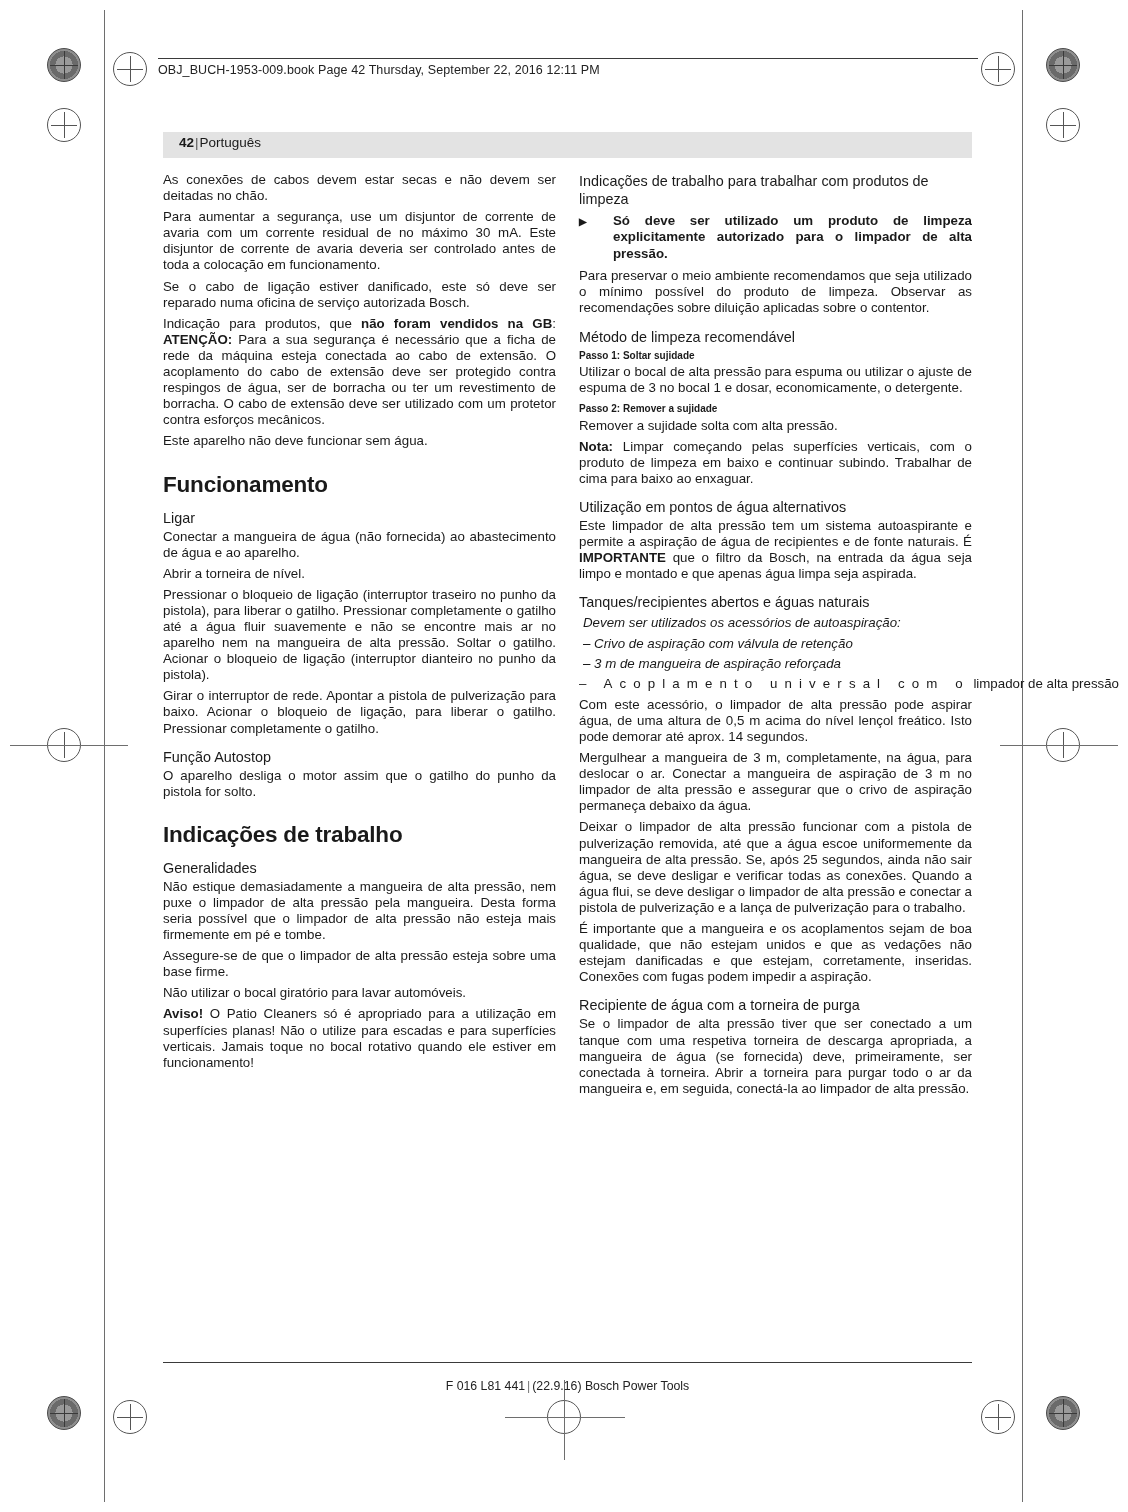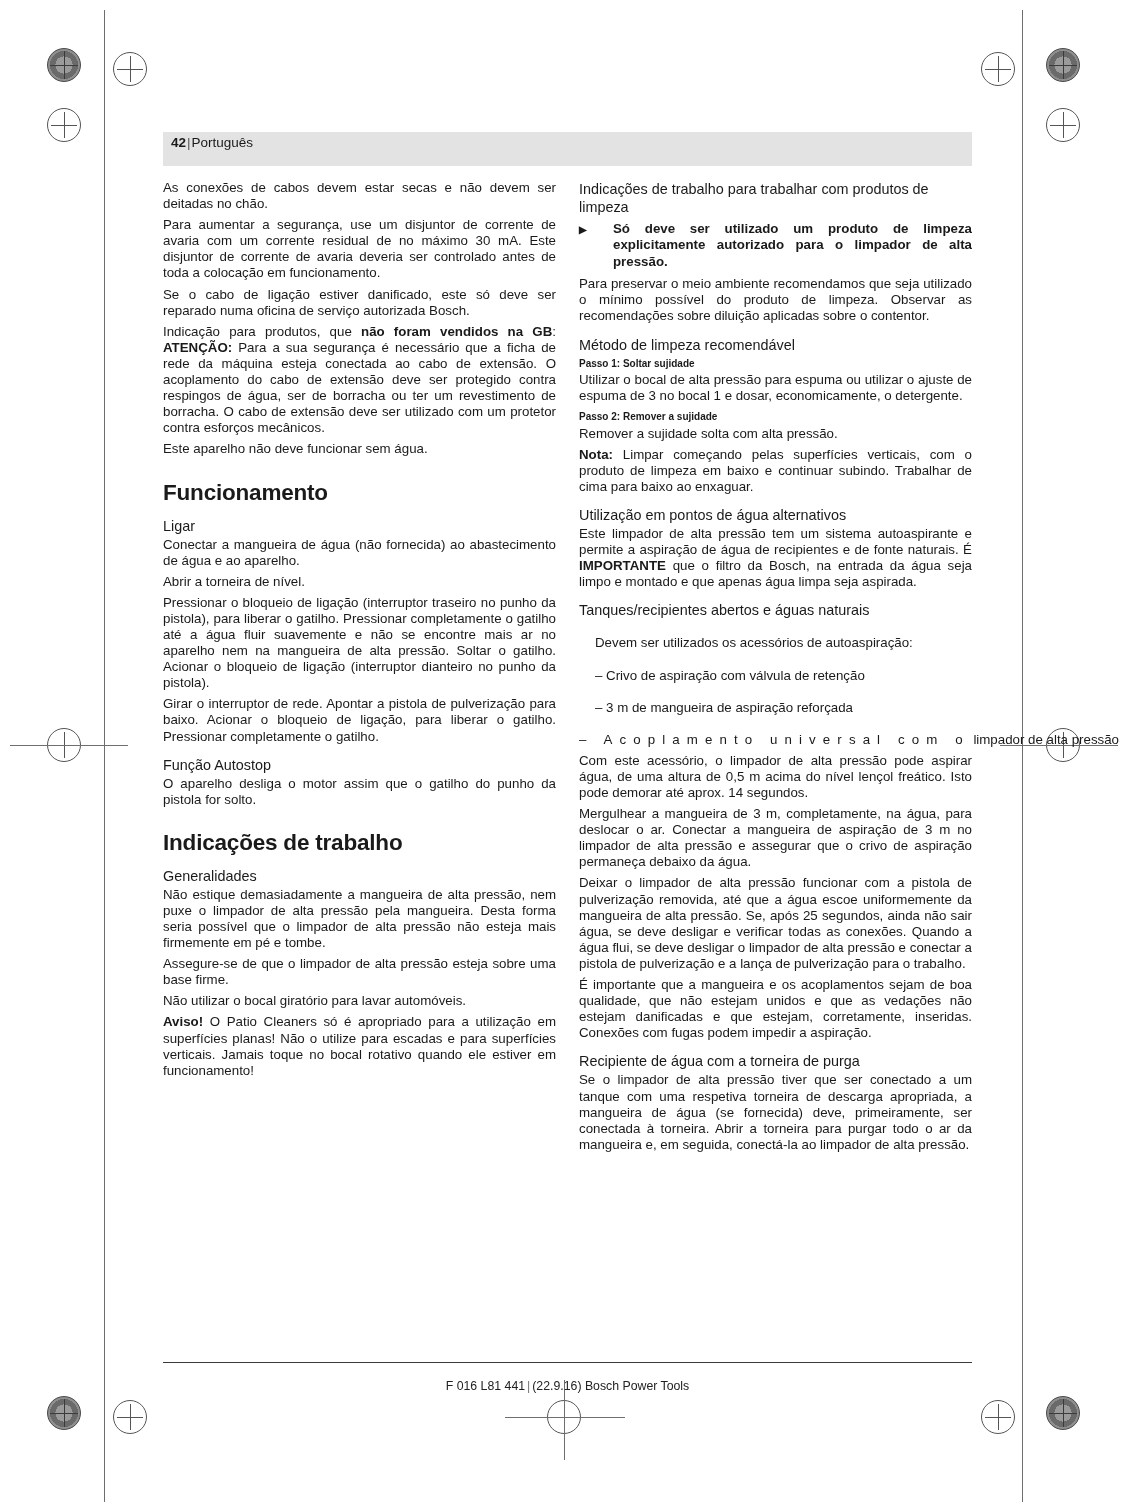--- a/index.html
+++ b/index.html
@@ -92,23 +92,23 @@
 
   
   .content {
     position: absolute;
     left: 163px;
     top: 132px;
     width: 809px;
   }
   .page-head {
     background: #e3e3e3;
-    height: 34px;
+    height: 26px;
     line-height: 22px;
-    padding-left: 8px;
+    padding-left: 16px;
     font-size: 13.5px;
     box-sizing: border-box;
   }
   .page-head .num { font-weight: bold; }
   .page-head .sep { color: #555; padding: 0 1px; }
 
   .columns {
     display: flex;
     gap: 23px;
     margin-top: 14px;
@@ -153,21 +153,21 @@
     font-size: 13.3px;
     line-height: 16.4px;
   }
   .bullet-row .tri {
     flex: 0 0 34px;
     font-size: 10px;
     line-height: 17px;
   }
   .bullet-row .btxt { flex: 1 1 auto; text-align: justify; }
 
-  .dashline { margin: 16px; }
+  .dashline { margin: 4px; font-style: italic; }
   .stretched {
     white-space: nowrap;
     overflow: visible;
     font-size: 13.3px;
     line-height: 16.1px;
     margin: 0 0 5px 0;
   }
   .stretched .wide { letter-spacing: 7.1px; }
 
   
@@ -206,20 +206,21 @@
   <div class="reg-circle" style="left:981px; top:1400px;"></div>
   <div class="reg-dark" style="left:1046px;top:1396px;"></div>
 
   <div class="vrule" style="left:104px;  top:10px;  height:1492px;"></div>
   <div class="vrule" style="left:1022px; top:10px;  height:1492px;"></div>
   <div class="hrule" style="left:10px;  top:745px; width:118px;"></div>
   <div class="hrule" style="left:1000px;top:745px; width:118px;"></div>
   <div class="hrule" style="left:505px;top:1417px; width:120px;"></div>
   <div class="vrule" style="left:564px;top:1380px; height:80px;"></div>
 
+  <div class="file-header">OBJ_BUCH-1953-009.book  Page 42  Thursday, September 22, 2016  12:11 PM</div>
 
   <div class="content">
 
     <div class="page-head">
       <span class="num">42</span><span class="sep">|</span><span>Português</span>
     </div>
 
     <div class="columns">
 
       <div class="col">

